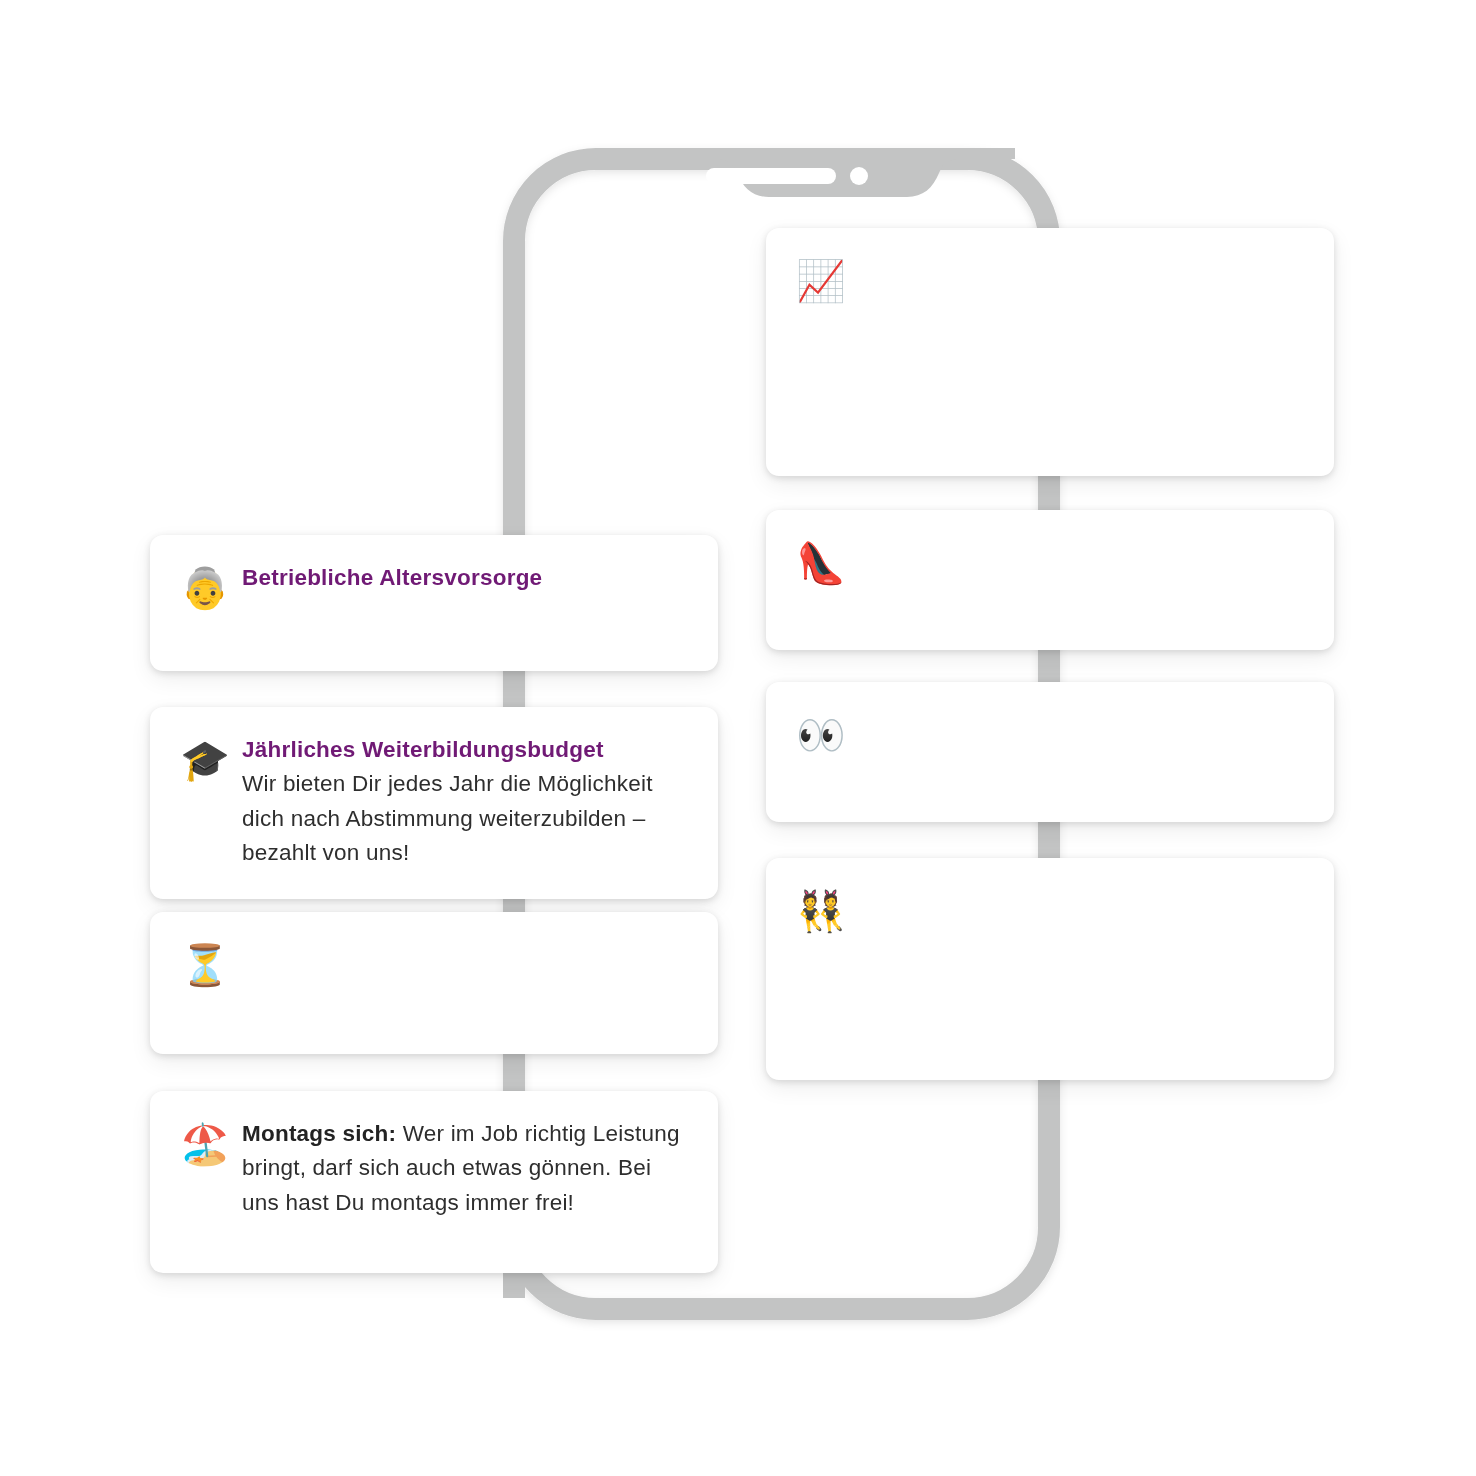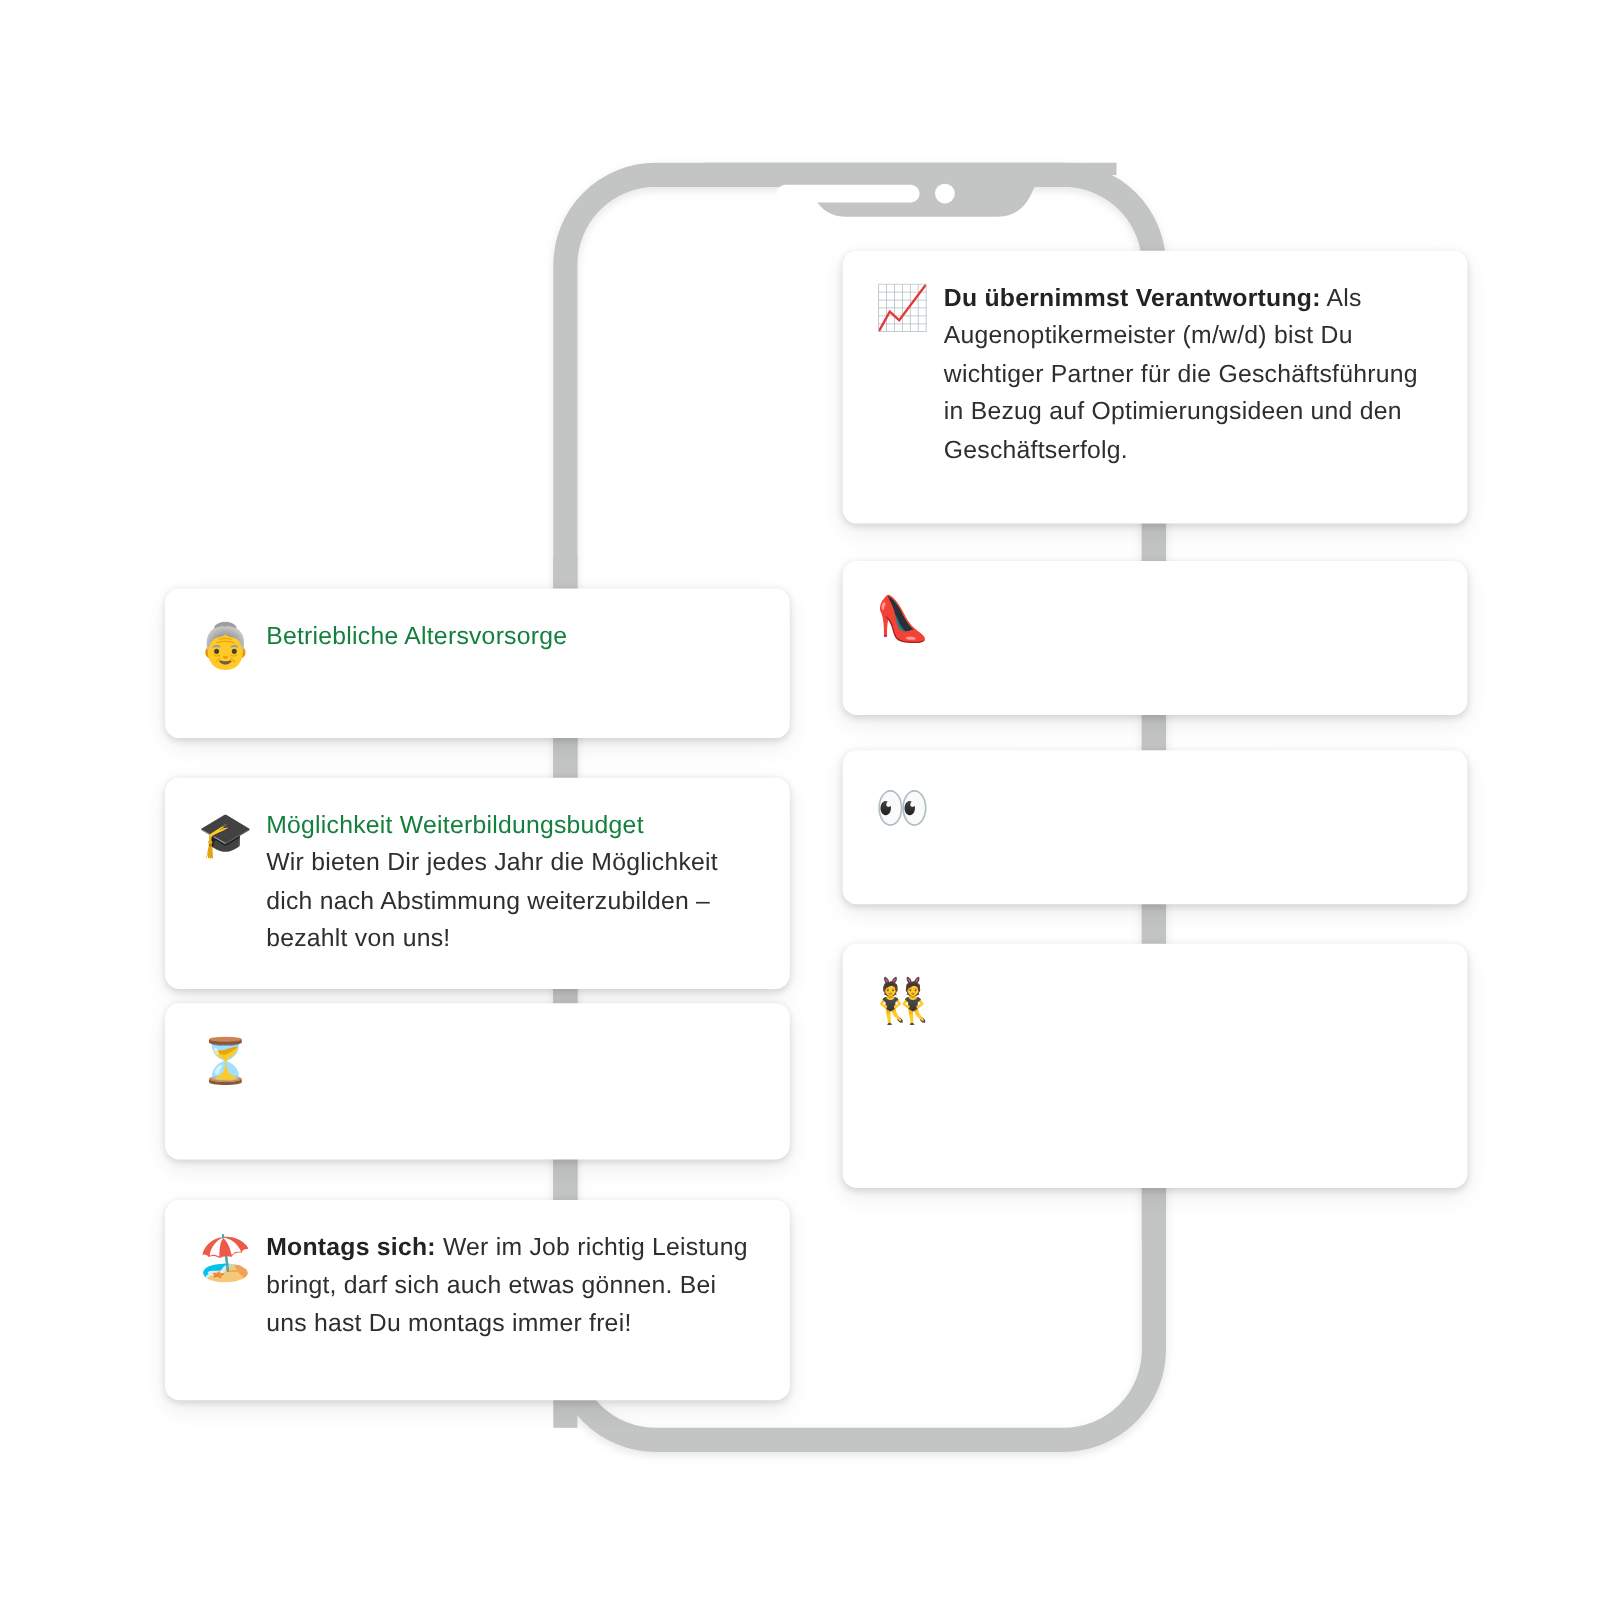--- a/index.html
+++ b/index.html
@@ -75,22 +75,22 @@
     line-height: 1.53;
     color: #2e2e2e;
     letter-spacing: 0.01em;
   }
   .card .body b {
     font-weight: 700;
     color: #232323;
   }
   .card .body .title-line {
     display: block;
-    font-weight: 400;
-    color: #15803d;
+    font-weight: 700;
+    color: #701a75;
   }
 
   
   .col-left { left: 150px; width: 568px; }
   
   .col-right { left: 766px; width: 568px; }
 </style>
 </head>
 <body>
 
@@ -128,23 +128,20 @@
   <div class="spine" style="left:503px; top:1053px; height:45px;"></div>
   <div class="spine" style="left:503px; top:1258px; height:40px;"></div>
 
   <div class="spine" style="left:1038px; top:462px; height:55px;"></div>
   <div class="spine" style="left:1038px; top:630px; height:55px;"></div>
   <div class="spine" style="left:1038px; top:810px; height:55px;"></div>
   <div class="spine" style="left:1038px; top:1070px; height:60px;"></div>
 
   <div class="card col-right" style="top:228px; min-height:248px;">
     <span class="emoji">📈</span>
-    <div class="body">
-      <b>Du übernimmst Verantwortung:</b><span> Als Augenoptikermeister (m/w/d) bist Du wichtiger Partner für die Geschäftsführung in Bezug auf Optimierungsideen und den Geschäftserfolg.</span>
-    </div>
   </div>
 
   <div class="card col-right" style="top:510px; min-height:140px;">
     <span class="emoji">👠</span>
   </div>
 
   <div class="card col-right" style="top:682px; min-height:140px;">
     <span class="emoji">👀</span>
   </div>
 
@@ -155,21 +152,21 @@
   <div class="card col-left" style="top:535px; min-height:136px;">
     <span class="emoji">👵</span>
     <div class="body">
       <span class="title-line">Betriebliche Altersvorsorge</span>
     </div>
   </div>
 
   <div class="card col-left" style="top:707px; min-height:175px;">
     <span class="emoji">🎓</span>
     <div class="body">
-      <span class="title-line">Möglichkeit Weiterbildungsbudget</span><span>Wir bieten Dir jedes Jahr die Möglichkeit dich nach Abstimmung weiterzubilden – bezahlt von uns!</span>
+      <span class="title-line">Jährliches Weiterbildungsbudget</span><span>Wir bieten Dir jedes Jahr die Möglichkeit dich nach Abstimmung weiterzubilden – bezahlt von uns!</span>
     </div>
   </div>
 
   <div class="card col-left" style="top:912px; min-height:142px;">
     <span class="emoji">⏳</span>
   </div>
 
   <div class="card col-left" style="top:1091px; min-height:182px;">
     <span class="emoji">🏖️</span>
     <div class="body">

